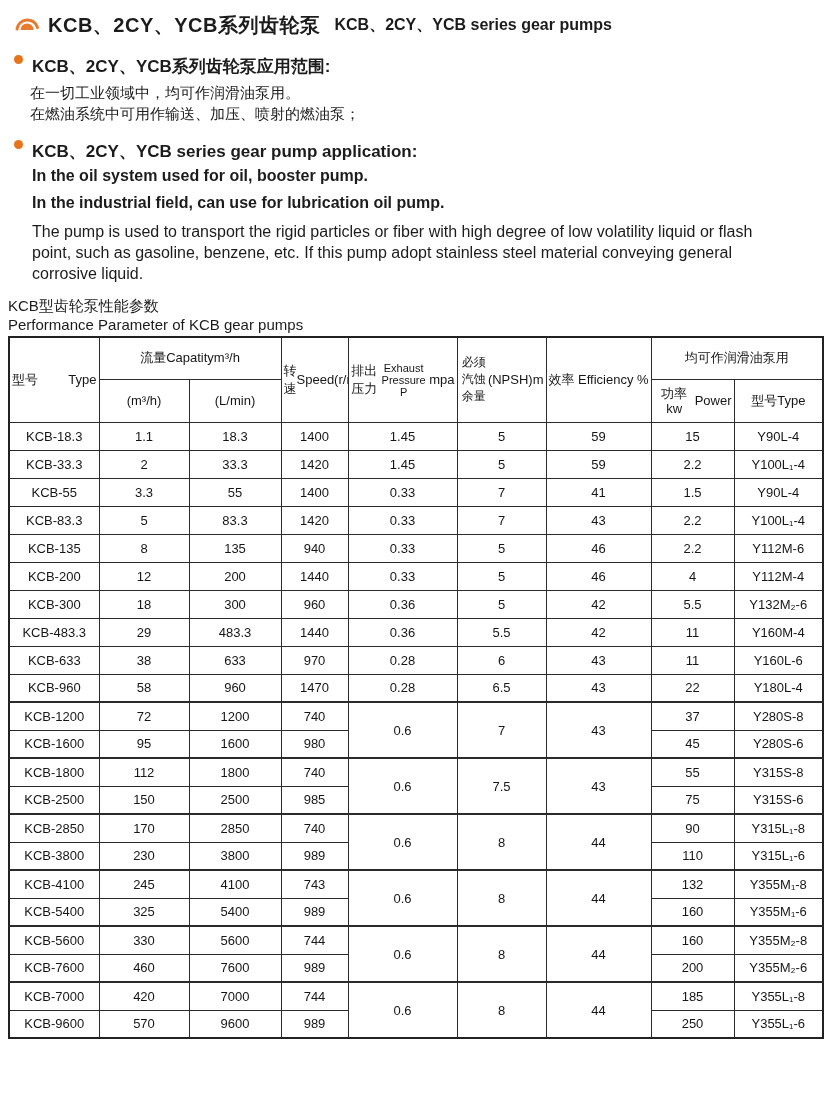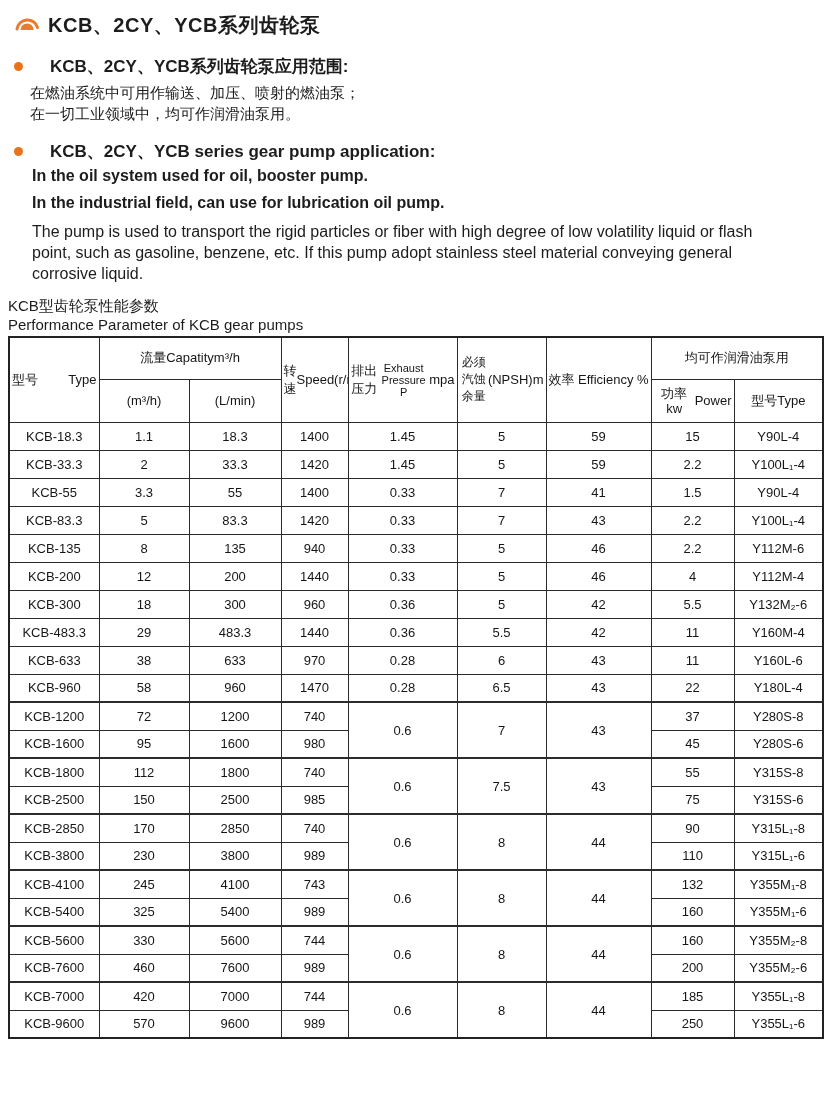--- a/index.html
+++ b/index.html
@@ -11,21 +11,21 @@
   }
   .page { width:766px; height:1103px; padding:8px 8px 0 8px; }
 
   
   .doc-header { display:flex; align-items:center; gap:8px; margin:4px 0 0 6px; }
   .doc-header .logo { flex:0 0 auto; display:inline-block; }
   .title-cn { font-size:20px; font-weight:bold; letter-spacing:0.5px; }
   .title-en { font-size:16px; font-weight:bold; margin-left:6px; }
 
   
-  .bullet-row { display:flex; align-items:center; gap:27px; margin:16px 0 4px 6px; }
+  .bullet-row { display:flex; align-items:flex-start; gap:9px; margin:16px 0 4px 6px; }
   .bullet-dot { width:9px; height:9px; border-radius:50%; background:#e8731a; flex:0 0 auto; }
   .bullet-heading { font-size:17px; font-weight:bold; }
 
   
   .cn-lines { margin-left:22px; font-size:15px; line-height:21px; max-width:780px; }
   .cn-lines p { margin:0; }
   .en-lines { margin-left:24px; font-size:16px; max-width:775px; }
   .en-lines p.item { margin:0 0 9px 0; line-height:18px;font-weight:bold; }
   .en-lines p.para { margin:2px 0 0 0; line-height:21px; }
 
@@ -60,29 +60,30 @@
 <div class="page">
 
   <div class="doc-header">
     <span class="logo">
       <svg width="26" height="22" viewBox="0 0 26 22">
         <path d="M3 16 A10.5 10.5 0 0 1 23.5 14.5" fill="none" stroke="#e87b2e" stroke-width="3" stroke-linecap="round"></path>
         <path d="M6.5 17 A6.6 6.6 0 0 1 19.7 17 Z" fill="#e87b2e"></path>
       </svg>
     </span>
     <span class="title-cn">KCB、2CY、YCB系列齿轮泵</span>
+    <span class="title-en">KCB、2CY、YCB series gear pumps</span>
   </div>
 
   <div class="bullet-row">
     <span class="bullet-dot"></span>
     <span class="bullet-heading">KCB、2CY、YCB系列齿轮泵应用范围:</span>
   </div>
   <div class="cn-lines">
+    <p>在一切工业领域中，均可作润滑油泵用。</p>
     <p>在燃油系统中可用作输送、加压、喷射的燃油泵；</p>
-    <p>在一切工业领域中，均可作润滑油泵用。</p>
   </div>
 
   <div class="bullet-row">
     <span class="bullet-dot"></span>
     <span class="bullet-heading">KCB、2CY、YCB series gear pump application:</span>
   </div>
   <div class="en-lines">
     <p class="item">In the oil system used for oil, booster pump.</p>
     <p class="item">In the industrial field, can use for lubrication oil pump.</p>
     <p class="para">The pump is used to transport the rigid particles or fiber with high degree of low volatility liquid or flash point, such as gasoline, benzene, etc. If this pump adopt stainless steel material conveying general corrosive liquid.</p>

